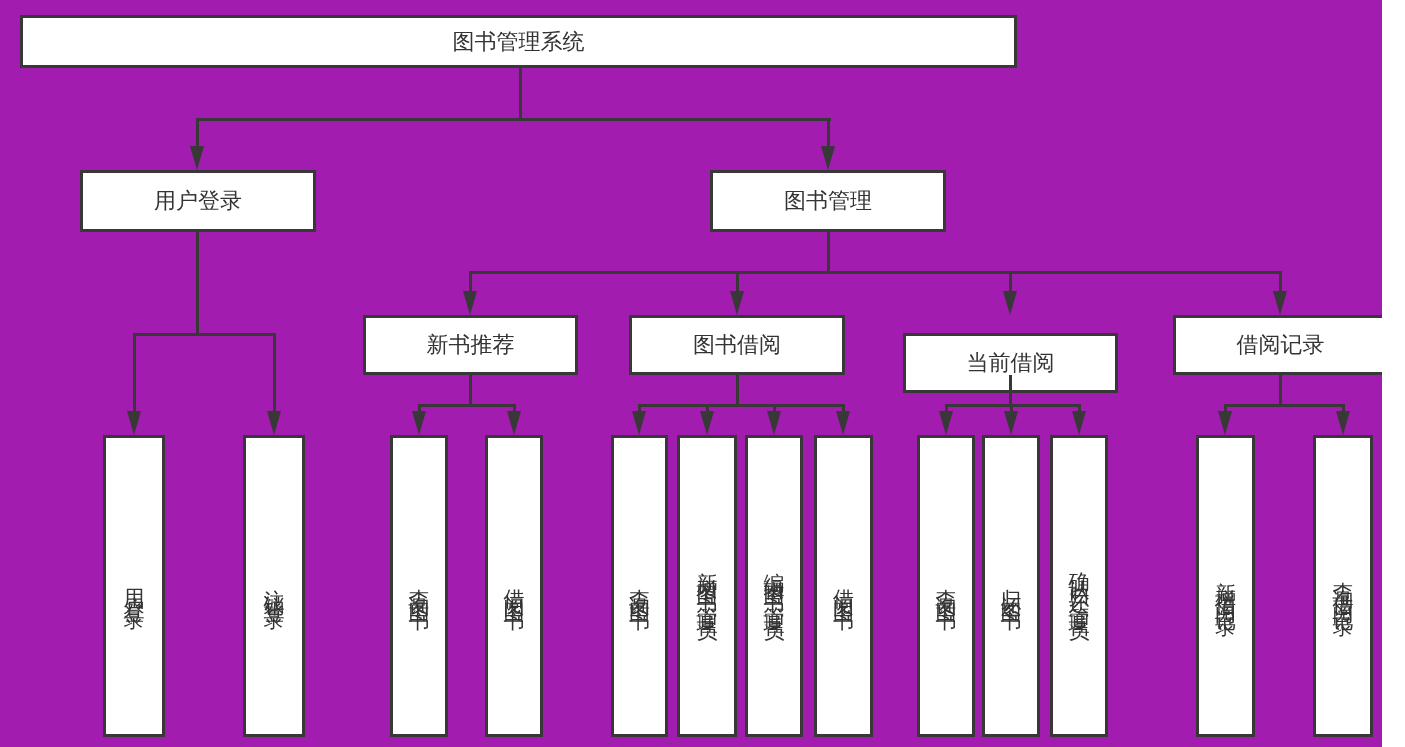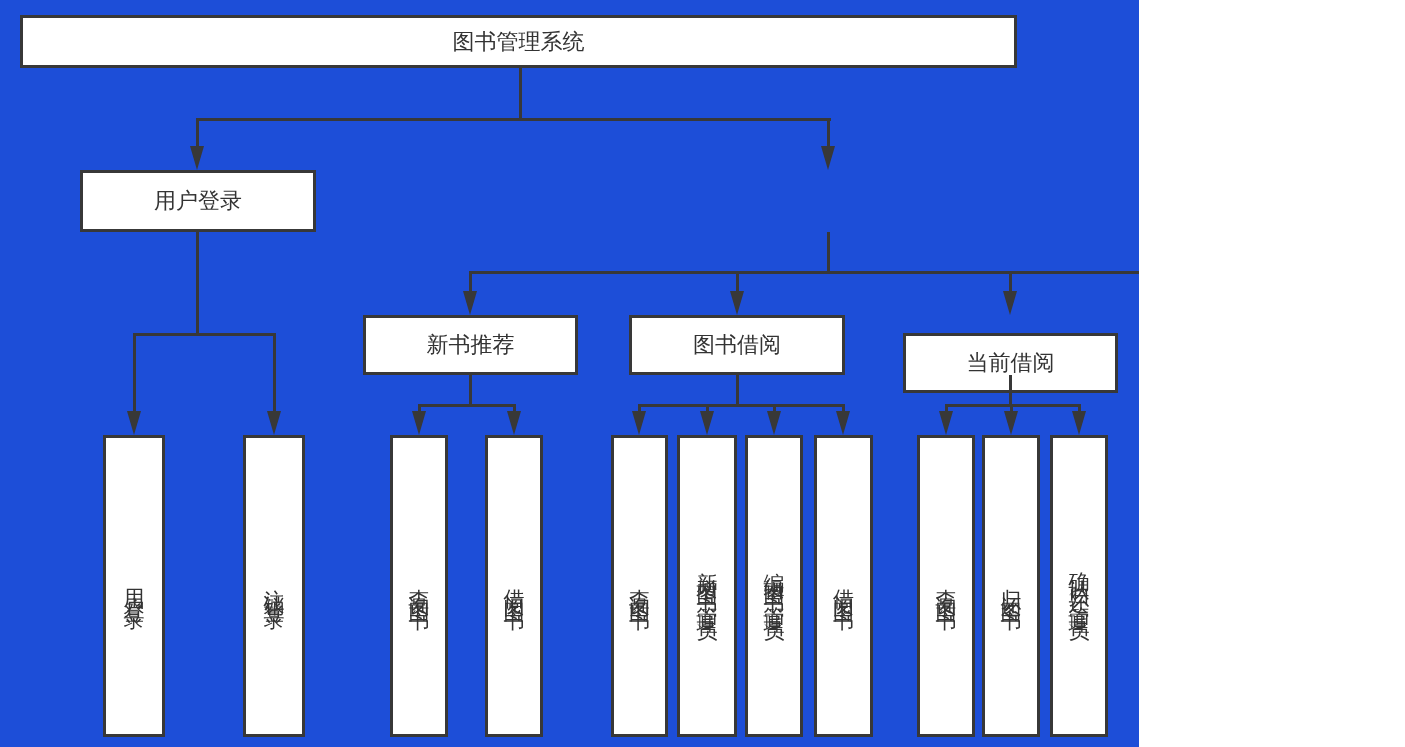--- a/index.html
+++ b/index.html
@@ -1,17 +1,17 @@
 <!DOCTYPE html>
 <html><head>
 <meta charset="utf-8">
 <style>
   html,body { margin:0; padding:0; background:#fff; }
   .canvas {
-    position:relative; width:1139px; height:747px; background:#1d4ed8;
+    position:relative; width:1382px; height:747px; background:#a21caf;
     font-family:Liberation Sans, sans-serif; overflow:hidden;
   }
   .node {
     position:absolute; box-sizing:border-box;
     border:3px solid #383838; background:#ffffff;
     display:flex; align-items:center; justify-content:center;
     font-size:22px; color:#333333; white-space:nowrap;
   }
   .leaf { font-size:21px; }
   .leaf .vtext {
@@ -42,20 +42,23 @@
   <div class="v" style="left:519px;top:68px;height:51px"></div>
   <div class="h" style="left:196px;top:118px;width:635px"></div>
   <div class="v" style="left:196px;top:118px;height:31px"></div>
   <div class="arrow" style="left:190px;top:146px"></div>
   <div class="v" style="left:827px;top:118px;height:31px"></div>
   <div class="arrow" style="left:821px;top:146px"></div>
 
   <div class="node" style="left:80px;top:170px;width:236px;height:62px">
     <span>用户登录</span>
   </div>
+  <div class="node" style="left:710px;top:170px;width:236px;height:62px">
+    <span>图书管理</span>
+  </div>
 
   <div class="v" style="left:196px;top:232px;height:103px"></div>
   <div class="h" style="left:133px;top:333px;width:143px"></div>
   <div class="v" style="left:133px;top:333px;height:82px"></div>
   <div class="arrow" style="left:127px;top:411px"></div>
   <div class="v" style="left:273px;top:333px;height:82px"></div>
   <div class="arrow" style="left:267px;top:411px"></div>
 
   <div class="v" style="left:827px;top:232px;height:42px"></div>
   <div class="h" style="left:469px;top:271px;width:813px"></div>
@@ -69,20 +72,23 @@
   <div class="arrow" style="left:1273px;top:291px"></div>
 
   <div class="node" style="left:629px;top:315px;width:216px;height:60px">
     <span>图书借阅</span>
   </div>
   <div class="node" style="left:363px;top:315px;width:215px;height:60px">
     <span>新书推荐</span>
   </div>
   <div class="node" style="left:903px;top:333px;width:215px;height:60px">
     <span>当前借阅</span>
+  </div>
+  <div class="node" style="left:1173px;top:315px;width:215px;height:60px">
+    <span>借阅记录</span>
   </div>
 
   <div class="v" style="left:469px;top:375px;height:31px"></div>
   <div class="h" style="left:418px;top:404px;width:98px"></div>
   <div class="v" style="left:418px;top:404px;height:10px"></div>
   <div class="arrow" style="left:412px;top:411px"></div>
   <div class="v" style="left:513px;top:404px;height:10px"></div>
   <div class="arrow" style="left:507px;top:411px"></div>
 
   <div class="v" style="left:736px;top:375px;height:31px"></div>

